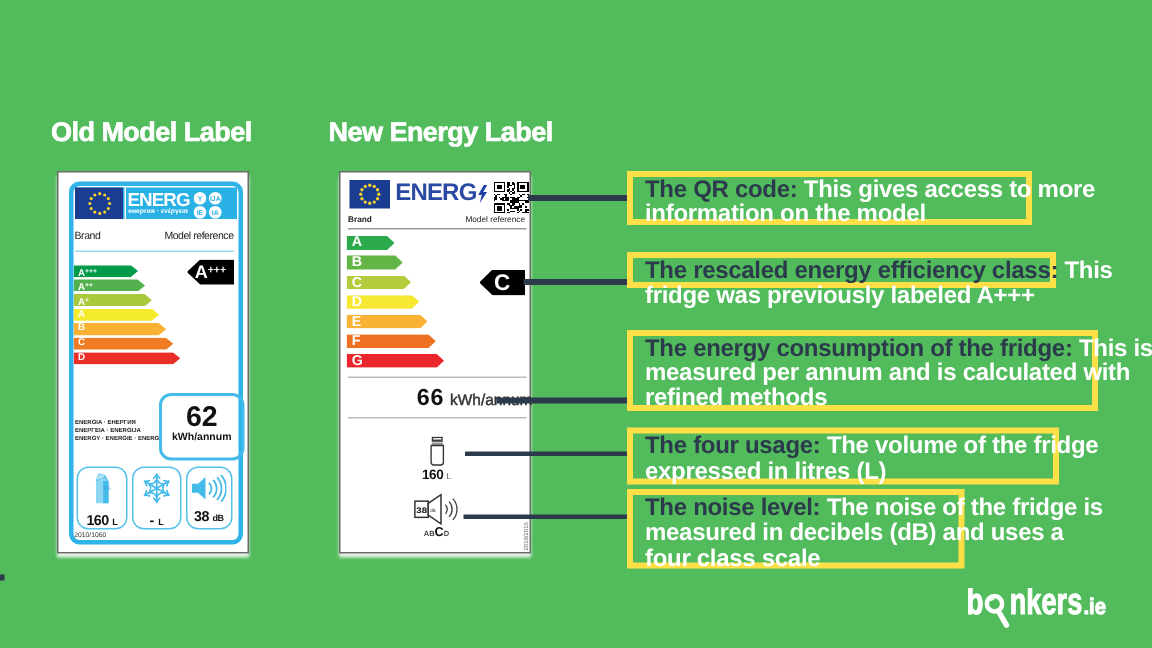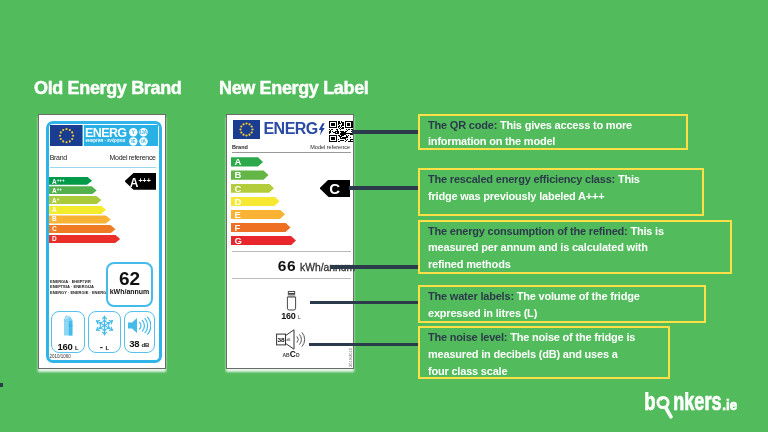--- a/index.html
+++ b/index.html
@@ -14,28 +14,28 @@
 .arrow{position:absolute;height:8.2px;color:#fff;font-weight:bold;font-size:6.5px;line-height:8.4px;padding-left:3px;box-sizing:border-box}
 .tip{clip-path:polygon(0 0,calc(100% - 5px) 0,100% 50%,calc(100% - 5px) 100%,0 100%)}
 .ltag{position:absolute;background:#000;color:#fff;font-weight:bold;text-align:center;clip-path:polygon(0 50%,9px 0,100% 0,100% 100%,9px 100%)}
 .obx{position:absolute;border:1.6px solid #55c1ec;border-radius:8px;box-sizing:border-box}
 .tiny{position:absolute;color:#222;font-size:4.2px;line-height:5.6px;font-weight:bold}
 
 #newc{left:226px}
 .narrow{position:absolute;height:9.3px;color:#fff;font-weight:bold;font-size:9.5px;line-height:9.6px;padding-left:3.5px;box-sizing:border-box}
 .sep{position:absolute;left:7px;width:114px;height:1px;background:#bbb}
 
-.box{position:absolute;left:418px;border:2px solid #fde047;color:#fff;font-weight:bold;font-size:11px;line-height:16.8px;letter-spacing:-0.2px;padding:1px 8px;box-sizing:border-box;white-space:nowrap}
+.box{position:absolute;left:418px;border:4px solid #fde047;color:#fff;font-weight:bold;font-size:16px;line-height:16.8px;letter-spacing:-0.2px;padding:1px 8px;box-sizing:border-box;white-space:nowrap}
 .box b{color:#2c3b4b}
 .line{position:absolute;height:3.4px;background:#2c3b4b}
 #caption{position:absolute;left:73px;top:389.5px;color:#fff;font-weight:bold;font-size:11px;-webkit-text-stroke:0.4px #fff}
 </style></head>
 <body>
 <div id="c">
-<div class="sub" style="left:34px">Old Energy Brand</div>
+<div class="sub" style="left:34px">Old Model Label</div>
 <div class="sub" style="left:219px">New Energy Label</div>
 
 <div class="card" id="oldc">
   <div id="oframe">
     <div id="ohead"></div>
     <div class="euflag" style="left:0.8px;top:0.8px;width:32.7px;height:20.9px">
       <svg width="33" height="21.4" viewBox="0 0 33 21.4">
             <g fill="#f8d12c">
       <circle cx="16.5" cy="4.1" r="1.05"></circle>
               <circle cx="19.8" cy="5" r="1.05"></circle>
@@ -76,21 +76,21 @@
     <div class="arrow tip" style="left:0px;top:62.3px;width:47.7px;background:#52b14d">A<span style="font-size:4.5px;vertical-align:2px">++</span></div>
     <div class="arrow tip" style="left:0px;top:72px;width:52.4px;background:#a9ca3a">A<span style="font-size:4.5px;vertical-align:2px">+</span></div>
     <div class="arrow tip" style="left:0px;top:81.7px;width:57.1px;background:#f5eb2d">A</div>
     <div class="arrow tip" style="left:0px;top:91.4px;width:61.8px;background:#f9b233">B</div>
     <div class="arrow tip" style="left:0px;top:101.1px;width:66.5px;background:#ef7c23">C</div>
     <div class="arrow tip" style="left:0px;top:110.8px;width:71.2px;background:#e92f28">D</div>
 
     <div class="ltag" style="left:75.5px;top:49px;width:31.5px;height:16.7px;font-size:12px;line-height:16.7px">A<span style="font-size:7px;vertical-align:3.5px">+++</span></div>
 
     <div class="tiny" style="left:1px;top:155px;font-size:8px;line-height:10.8px;transform:scale(0.5);transform-origin:left top;white-space:nowrap">ENERGIA · ЕНЕРГИЯ<br>ΕΝΕΡΓΕΙΑ · ENERGIJA<br>ENERGY · ENERGIE · ENERGI</div>
-    <div class="obx" style="left:57px;top:138px;width:47px;height:45px;text-align:center;border-width:2px;border-color:#45bbea">
+    <div class="obx" style="left:57px;top:138px;width:57px;height:45px;text-align:center;border-width:2px;border-color:#45bbea">
       <div style="font-size:19px;font-weight:bold;color:#111;margin-top:5px;line-height:19px">62</div>
       <div style="font-size:7px;font-weight:bold;color:#111">kWh/annum</div>
     </div>
 
     <div class="obx" style="left:1.6px;top:187px;width:34.7px;height:42px;text-align:center">
       <svg width="16" height="23" viewBox="0 0 16 23" style="margin-top:2px">
         <polygon points="4,6.5 8.2,4.8 12.4,6.5 12.4,21.5 4,21.5" fill="#8ed7f4"></polygon>
         <polygon points="8.8,6.7 12.4,6.5 12.4,21.5 8.8,21.5" fill="#45bbea"></polygon>
         <polygon points="4,6.5 6,1.8 10.4,3.2 8.2,4.9" fill="#b8e6f8" stroke="#45bbea" stroke-width="0.5"></polygon>
         <polygon points="10.4,3.2 12.4,6.5 8.2,4.9" fill="#61c6ee"></polygon>
@@ -329,24 +329,24 @@
   <div class="abs" style="left:121px;top:252px;font-size:4px;color:#666;transform:rotate(-90deg);transform-origin:left top">2019/2016</div>
 </div>
 
 <div class="line" style="left:352px;top:130.2px;width:68px"></div>
 <div class="line" style="left:349px;top:186.3px;width:71px"></div>
 <div class="line" style="left:331px;top:265.2px;width:89px"></div>
 <div class="line" style="left:309.5px;top:300.8px;width:110.5px"></div>
 <div class="line" style="left:309px;top:342.8px;width:111px"></div>
 
 <div class="box" style="top:113.5px;width:270px;height:36px"><b>The QR code:</b> This gives access to more<br>information on the model</div>
-<div class="box" style="top:168px;width:286px;height:48px"><b>The rescaled energy efficiency class:</b> This<br>fridge was previously labeled A+++</div>
-<div class="box" style="top:219.5px;width:314px;height:54px"><b>The energy consumption of the refined:</b> This is<br>measured per annum and is calculated with<br>refined methods</div>
-<div class="box" style="top:285px;width:288px;height:37.5px"><b>The water labels:</b> The volume of the fridge<br>expressed in litres (L)</div>
-<div class="box" style="top:326px;width:252px;height:52.5px"><b>The noise level:</b> The noise of the fridge is<br>measured in decibels (dB) and uses a<br>four class scale</div>
+<div class="box" style="top:168px;width:286px;height:24px"><b>The rescaled energy efficiency class:</b> This<br>fridge was previously labeled A+++</div>
+<div class="box" style="top:219.5px;width:314px;height:54px"><b>The energy consumption of the fridge:</b> This is<br>measured per annum and is calculated with<br>refined methods</div>
+<div class="box" style="top:285px;width:288px;height:37.5px"><b>The four usage:</b> The volume of the fridge<br>expressed in litres (L)</div>
+<div class="box" style="top:326px;width:225px;height:52.5px"><b>The noise level:</b> The noise of the fridge is<br>measured in decibels (dB) and uses a<br>four class scale</div>
 
 
 <div class="abs" style="left:634px;top:392px;width:134px;height:36px">
   <svg width="134" height="36" viewBox="0 0 134 36">
     <g fill="#fff" stroke="#fff" stroke-width="0.7" font-family="Liberation Sans,sans-serif" font-weight="bold">
       <text x="10.3" y="17.5" font-size="25" textLength="11.3" lengthAdjust="spacingAndGlyphs">b</text>
       <text x="39.2" y="17.5" font-size="25" textLength="48.3" lengthAdjust="spacingAndGlyphs">nkers</text>
       <text x="88.3" y="17.5" font-size="15" textLength="15" lengthAdjust="spacingAndGlyphs">.ie</text>
     </g>
     <g stroke="#fff" fill="none">

